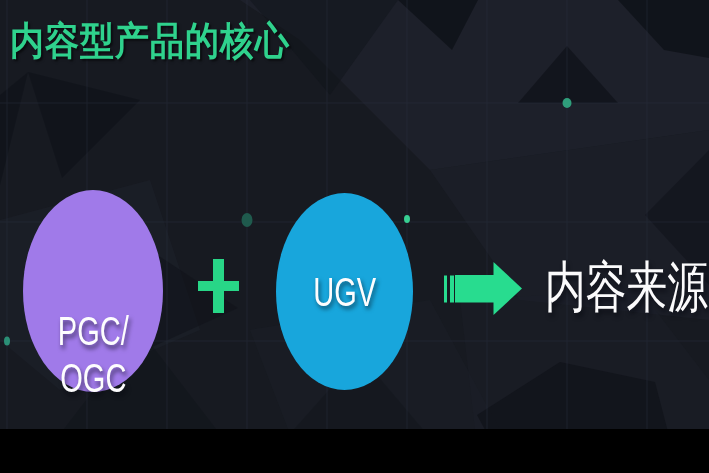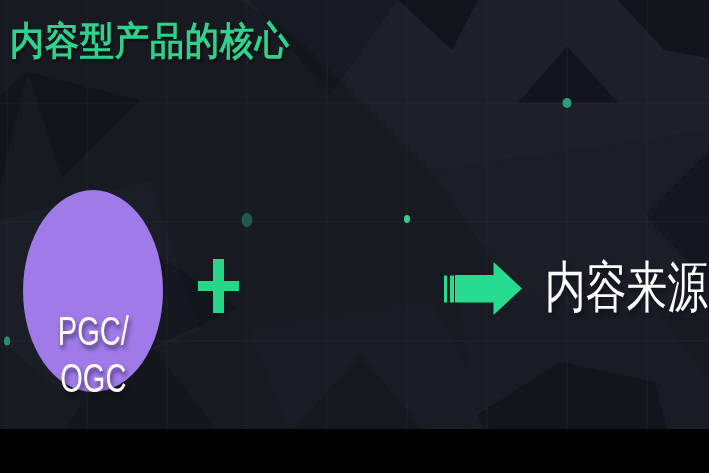--- a/index.html
+++ b/index.html
@@ -126,20 +126,23 @@
       <div>PGC/</div>
       <div>OGC</div>
     </div>
   </div>
 
   <div class="plus-icon" role="img" aria-label="+">
     <div class="ph"></div>
     <div class="pv"></div>
   </div>
 
+  <div class="bubble bubble-blue" style="background: rgb(24, 166, 220);">
+    <div class="bubble-label">UGV</div>
+  </div>
 
   <svg class="arrow-icon" viewBox="0 0 80 55" xmlns="http://www.w3.org/2000/svg">
     <g fill="#28dc8f">
       <rect x="1" y="14.5" width="3" height="27"></rect>
       <rect x="7" y="14.5" width="4" height="27"></rect>
       <rect x="12" y="14" width="39" height="27.5"></rect>
       <polygon points="50.5,1 79,27.5 50.5,54"></polygon>
     </g>
   </svg>
 

